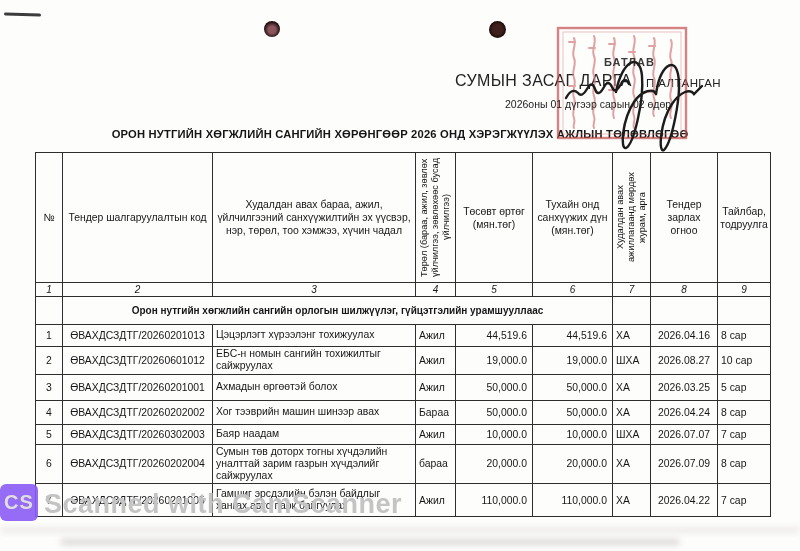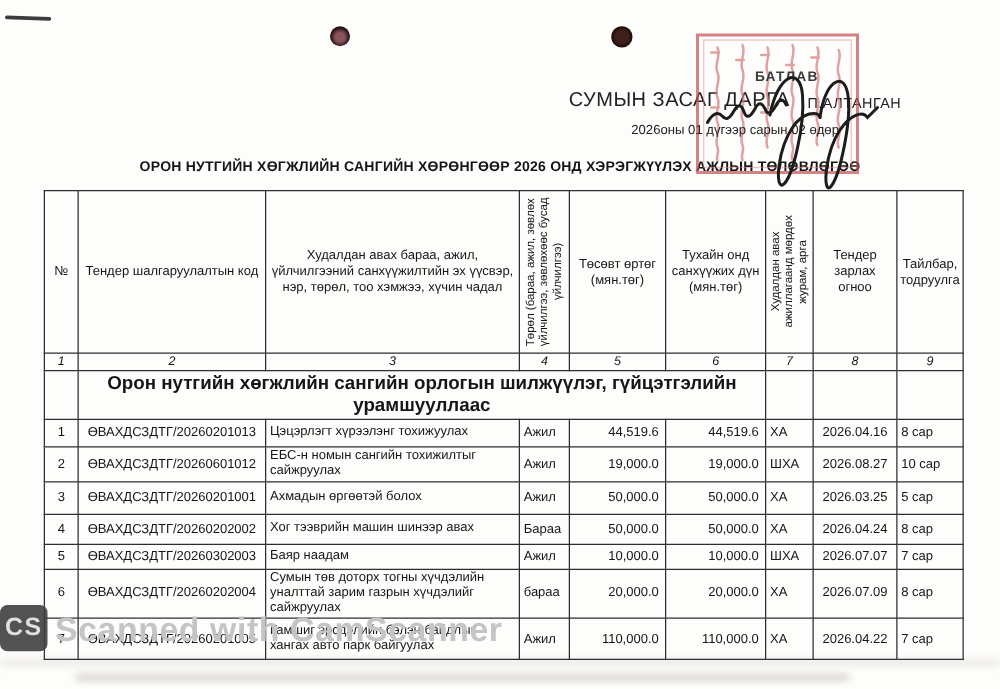--- a/index.html
+++ b/index.html
@@ -32,28 +32,28 @@
 
   
   .plan-table-wrap{left:35px;top:152px;z-index:1;}
   table{border-collapse:collapse;table-layout:fixed;width:735px;background:transparent;}
   td{border:1px solid #2e2e2e;padding:1px 3px;font-size:10.4px;vertical-align:middle;overflow:hidden;color:#161616;}
   tr.hdr td{text-align:center;font-size:10.4px;line-height:1.25;height:125px;padding:2px;}
   .rotwrap{display:flex;justify-content:center;align-items:center;height:121px;}
   .rot{writing-mode:vertical-rl;transform:rotate(180deg);font-size:9.2px;line-height:1.18;
        max-height:121px;text-align:center;}
   tr.idx td{height:13px;text-align:center;font-style:italic;font-size:10px;padding:0 2px;}
-  tr.section td{height:25px;font-weight:bold;text-align:center;font-size:15px;line-height:1.2;}
+  tr.section td{height:25px;font-weight:bold;text-align:center;font-size:10px;line-height:1.2;}
   td.c{text-align:center;}
   td.r{text-align:right;padding-right:5px;}
   td.l{text-align:left;}
   .desc{line-height:1.18;margin-top:11px;}
 
   
-  .cs-logo{left:0px;top:484px;width:38px;height:37px;background:#404040;border-radius:6px;
+  .cs-logo{left:0px;top:484px;width:38px;height:37px;background:#8b5cf6;border-radius:6px;
            display:flex;align-items:center;justify-content:center;z-index:6;opacity:.9;
            font-weight:bold;font-size:20px;color:#dcdcdc;letter-spacing:1px;}
   .wm-text{left:44px;top:489px;font-size:27px;color:#c4c4c4;letter-spacing:.5px;z-index:6;font-weight:bold;}
 
   
   .blur1{left:0;top:527px;width:800px;height:6px;background:#a39a90;opacity:.18;filter:blur(3px);}
   .blur2{left:60px;top:539px;width:620px;height:6px;background:#8f867c;opacity:.3;filter:blur(3px);border-radius:3px;}
 </style>
 </head>
 <body>

